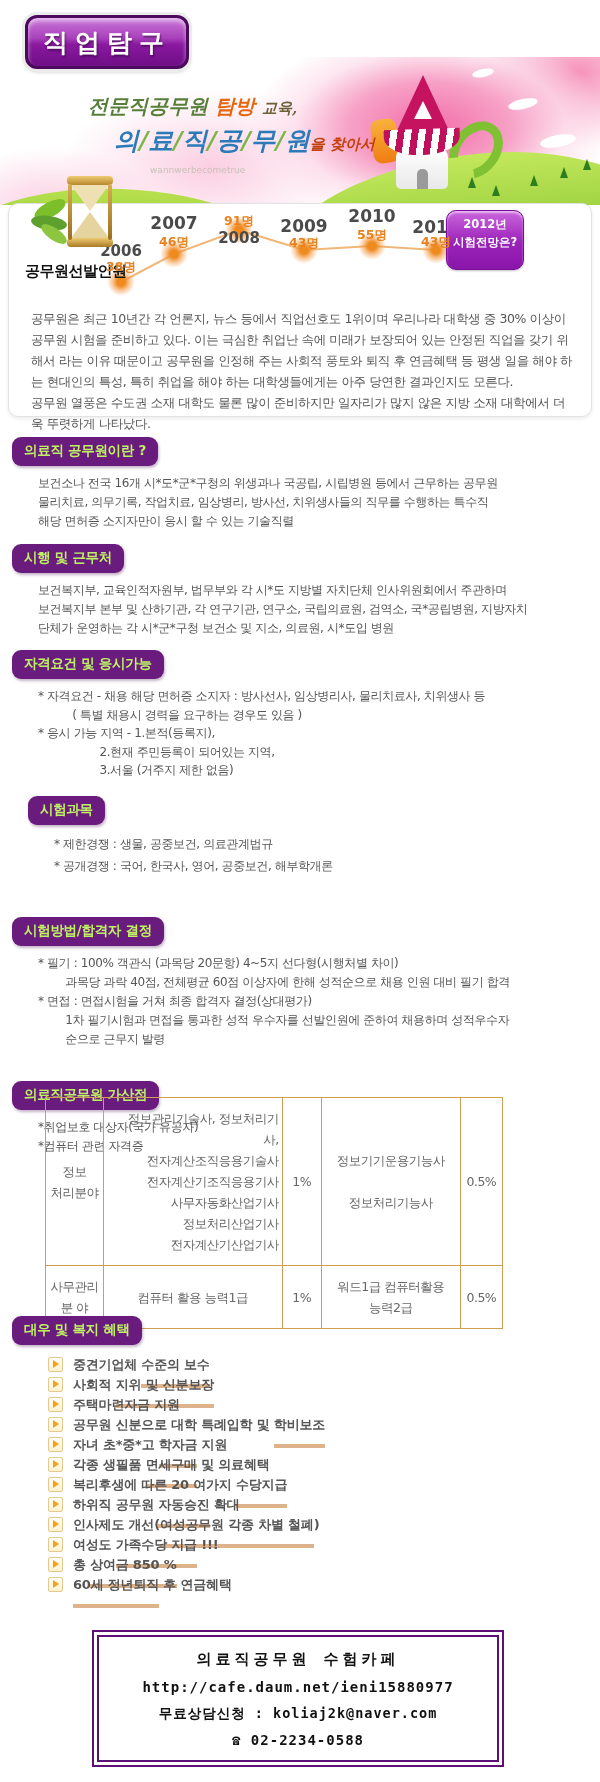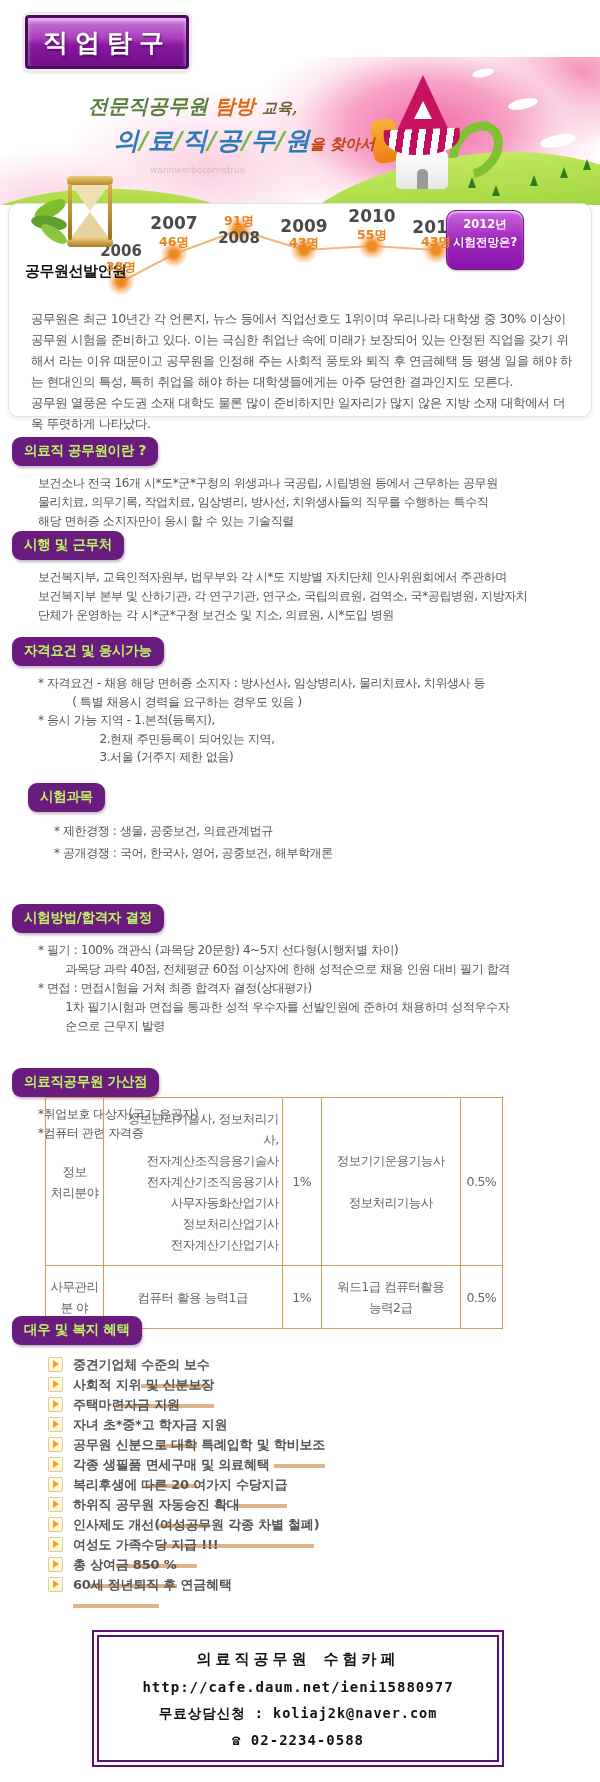--- a/index.html
+++ b/index.html
@@ -1,21 +1,21 @@
 <!DOCTYPE html>
 <html style="--pill: #6a1b7e; --orange: #e8821e; --tableb: #cf9e54; --contactb: #5c1076;"><head>
 <meta charset="utf-8">
 <style>
   html,body{margin:0;padding:0;background:#fff;}
   .page{position:relative;width:600px;height:1782px;margin:0 auto;overflow:hidden;
         font-family:"DejaVu Sans","Liberation Sans",sans-serif;background:#fff;}
 
   
   .title-btn{position:absolute;left:25px;top:15px;width:158px;height:48px;z-index:6;
-    border-radius:4px;border:3px solid #4b0a5c;
+    border-radius:12px;border:3px solid #4b0a5c;
     background:linear-gradient(#c977d8 0%,#a940bb 42%,#8a1aa0 55%,#6f0d86 100%);
     box-shadow:0 0 0 3px #ececec,0 2px 4px rgba(0,0,0,.35),inset 0 3px 4px rgba(255,255,255,.55);
     display:flex;align-items:center;justify-content:center;}
   .title-btn span{color:#fff;font-size:25px;font-weight:bold;letter-spacing:7px;
     text-shadow:1px 2px 2px rgba(40,0,50,.55);}
 
   
   .header-art{position:absolute;left:0;top:57px;width:600px;height:148px;overflow:hidden;}
   .blob{position:absolute;border-radius:50%;}
   .blob1{left:250px;top:-30px;width:360px;height:200px;
@@ -210,21 +210,21 @@
     <div class="intro-text">
       <p>공무원은 최근 10년간 각 언론지, 뉴스 등에서 직업선호도 1위이며 우리나라 대학생 중 30% 이상이 공무원 시험을 준비하고 있다. 이는 극심한 취업난 속에 미래가 보장되어 있는 안정된 직업을 갖기 위해서 라는 이유 때문이고 공무원을 인정해 주는 사회적 풍토와 퇴직 후 연금혜택 등 평생 일을 해야 하는 현대인의 특성, 특히 취업을 해야 하는 대학생들에게는 아주 당연한 결과인지도 모른다.</p>
       <p>공무원 열풍은 수도권 소재 대학도 물론 많이 준비하지만 일자리가 많지 않은 지방 소재 대학에서 더욱 뚜렷하게 나타났다.</p>
     </div>
   </div>
 
   <div id="sections">
       <div class="section" style="margin-top: 0px;"><div class="pill">의료직 공무원이란 ?</div><div class="sec-body" style="line-height: 19px;">보건소나 전국 16개 시*도*군*구청의 위생과나 국공립, 시립병원 등에서 근무하는 공무원
 물리치료, 의무기록, 작업치료, 임상병리, 방사선, 치위생사들의 직무를 수행하는 특수직
 해당 면허증 소지자만이 응시 할 수 있는 기술직렬</div></div>
-      <div class="section" style=""><div class="pill">시행 및 근무처</div><div class="sec-body" style="line-height: 19px;">보건복지부, 교육인적자원부, 법무부와 각 시*도 지방별 자치단체 인사위원회에서 주관하며
+      <div class="section" style="margin-top: 13px;"><div class="pill">시행 및 근무처</div><div class="sec-body" style="line-height: 19px;">보건복지부, 교육인적자원부, 법무부와 각 시*도 지방별 자치단체 인사위원회에서 주관하며
 보건복지부 본부 및 산하기관, 각 연구기관, 연구소, 국립의료원, 검역소, 국*공립병원, 지방자치
 단체가 운영하는 각 시*군*구청 보건소 및 지소, 의료원, 시*도입 병원</div></div>
       <div class="section" style="margin-top: 12px;"><div class="pill">자격요건 및 응시가능</div><div class="sec-body" style="line-height: 18.5px;">* 자격요건 - 채용 해당 면허증 소지자 : 방사선사, 임상병리사, 물리치료사, 치위생사 등
           ( 특별 채용시 경력을 요구하는 경우도 있음 )
 * 응시 가능 지역 - 1.본적(등록지),
                   2.현재 주민등록이 되어있는 지역,
                   3.서울 (거주지 제한 없음)</div></div>
       <div class="section" style="margin-top: 16px; margin-left: 16px;"><div class="pill">시험과목</div><div class="sec-body" style="line-height: 22px;">* 제한경쟁 : 생물, 공중보건, 의료관계법규
 * 공개경쟁 : 국어, 한국사, 영어, 공중보건, 해부학개론</div></div>
       <div class="section" style="margin-top: 40px;"><div class="pill">시험방법/합격자 결정</div><div class="sec-body" style="line-height: 19px;">* 필기 : 100% 객관식 (과목당 20문항) 4~5지 선다형(시행처별 차이)
@@ -275,25 +275,25 @@
         <div class="benefit-item">
           <span class="b-icon"></span>
           <span class="b-text">사회적 <span class="hl">지위 및 신분보장</span></span>
         </div>
         <div class="benefit-item">
           <span class="b-icon"></span>
           <span class="b-text">주택마련자금 지원</span>
         </div>
         <div class="benefit-item">
           <span class="b-icon"></span>
+          <span class="b-text">공무원 신분으로 대학 특례입학 및 <span class="hl">학비보조</span></span>
+        </div>
+        <div class="benefit-item">
+          <span class="b-icon"></span>
           <span class="b-text">자녀 초*중*고 <span class="hl">학자금</span> 지원</span>
-        </div>
-        <div class="benefit-item">
-          <span class="b-icon"></span>
-          <span class="b-text">공무원 신분으로 대학 특례입학 및 <span class="hl">학비보조</span></span>
         </div>
         <div class="benefit-item">
           <span class="b-icon"></span>
           <span class="b-text">각종 생필품 <span class="hl">면세구매</span> 및 의료혜택</span>
         </div>
         <div class="benefit-item">
           <span class="b-icon"></span>
           <span class="b-text">복리후생에 따른 20 여가지 <span class="hl">수당지급</span></span>
         </div>
         <div class="benefit-item">

